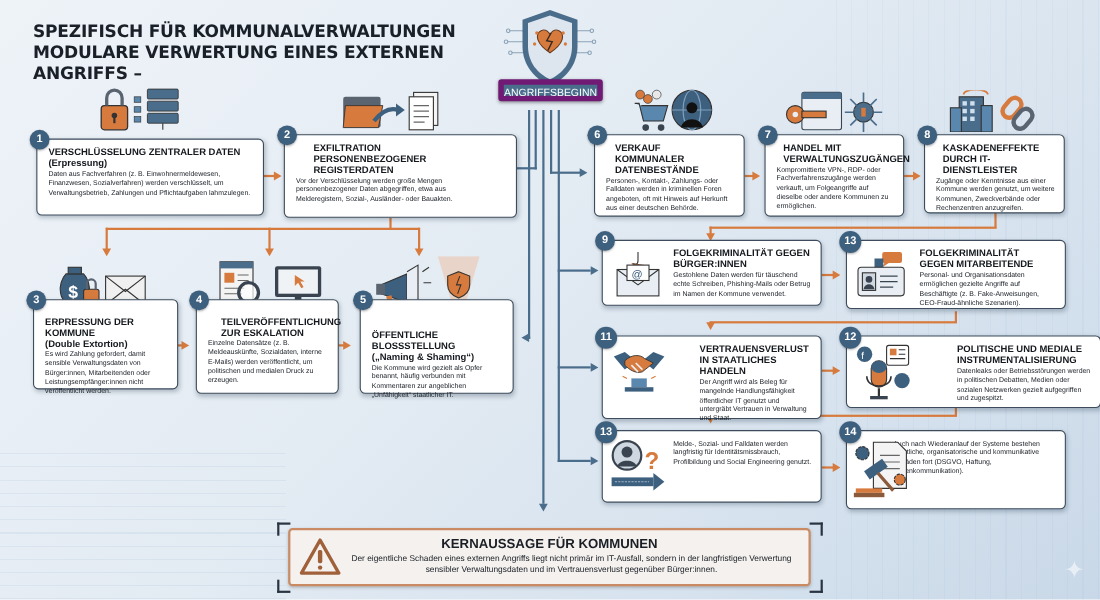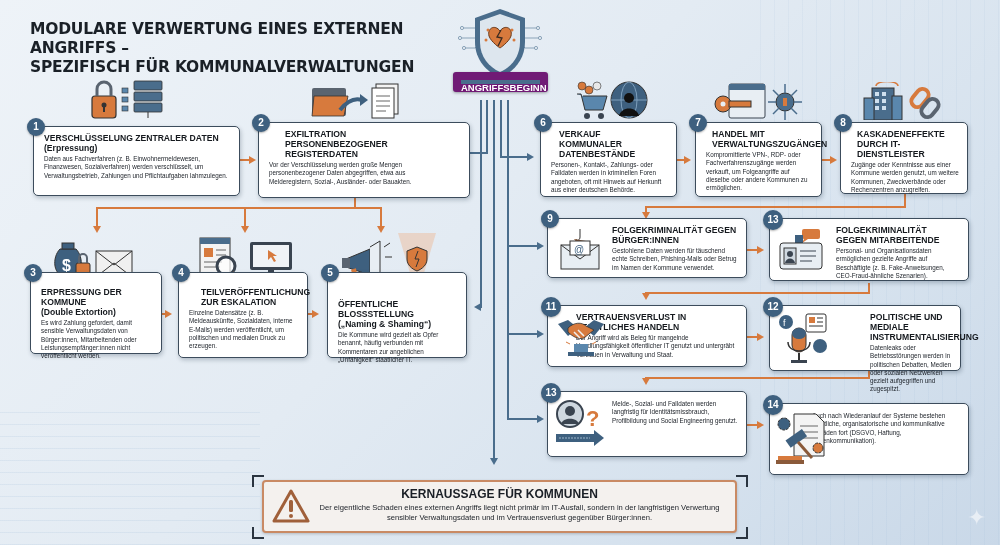--- a/index.html
+++ b/index.html
@@ -51,22 +51,22 @@
   .arrow-l { border-top: 4px solid transparent; border-bottom: 4px solid transparent; }
   .arrow-d { border-left: 4px solid transparent; border-right: 4px solid transparent; }
   .arrow-r.o { border-left: 7px solid #d77a3d; }
   .arrow-r.b { border-left: 7px solid #4a6d8c; }
   .arrow-l.b { border-right: 7px solid #4a6d8c; }
   .arrow-d.o { border-top: 7px solid #d77a3d; }
   .arrow-d.b { border-top: 7px solid #4a6d8c; }
 
   .start-label {
     position: absolute; left: 453px; top: 72px; width: 95px; height: 20px;
-    background: #4a6d8c; border: 8px solid #701a75; border-radius: 3px;
-    color: #fff; font-weight: 700; font-size: 9.5px; text-align: center; line-height: 16px;
+    background: #4a6d8c; border: 5px solid #701a75; border-radius: 3px;
+    color: #fff; font-weight: 400; font-size: 9.5px; text-align: center; line-height: 16px;
     box-shadow: 0 1px 3px rgba(0,0,0,.35);
   }
 
   .key {
     position: absolute; left: 262px; top: 480px; width: 475px; height: 53px;
     background: #f4f1ee; border: 2px solid #c98a64; border-radius: 4px;
     box-shadow: 0 1px 3px rgba(0,0,0,.2);
   }
   .key-title { position: absolute; left: 0; right: 0; top: 5px; text-align: center;
     font-weight: 700; font-size: 12px; color: #1a1f26; }
@@ -75,22 +75,22 @@
   .bracket { position: absolute; width: 12px; height: 12px; border-color: #2a3440; border-style: solid; }
   .sparkle { position: absolute; right: 14px; bottom: 14px; color: #e8eef5; font-size: 22px; }
 </style>
 </head>
 <body>
 
 <div class="bgtech"></div>
 <div class="bgtech2"></div>
 
 <div class="title">
+  <div>spezifisch für Kommunalverwaltungen</div>
   <div>Modulare Verwertung eines externen Angriffs –</div>
-  <div>spezifisch für Kommunalverwaltungen</div>
 </div>
 
 <svg class="icon-wrap" style="left:455px;top:6px" width="90" height="75" viewBox="0 0 90 75">
   <g stroke="#8aa3b8" stroke-width="1" fill="none">
     <path d="M8 22 H20 L24 26 H30"></path>
       <circle cx="7" cy="22" r="1.6"></circle>
     <path d="M6 32 H30"></path>
       <circle cx="5" cy="32" r="1.6"></circle>
     <path d="M10 42 H20 L24 38 H30"></path>
       <circle cx="9" cy="42" r="1.6"></circle>
@@ -380,39 +380,39 @@
     <g stroke="#3a4450">
         <line x1="22" y1="24" x2="38" y2="24"></line>
         <line x1="22" y1="29" x2="38" y2="29"></line>
         <line x1="22" y1="34" x2="34" y2="34"></line>
       </g>
   </svg>
   <div class="ctitle">Folgekriminalität gegen Mitarbeitende</div>
   <div class="cbody">Personal- und Organisationsdaten ermöglichen gezielte Angriffe auf Beschäftigte (z. B. Fake-Anweisungen, CEO-Fraud-ähnliche Szenarien).</div>
 </div>
 
-<div class="card" style="left:547px;top:305px;width:200px;height:62px;padding-left:28px">
+<div class="card" style="left:547px;top:305px;width:200px;height:76px;padding-left:88px">
   <div class="badge wide">11</div>
   <svg style="position:absolute;left:8px;top:8px" width="50" height="46">
     <path d="M2 10 L12 6 L22 14 L12 22 Z" fill="#3e607f"></path>
     <path d="M48 10 L38 6 L28 14 L38 22 Z" fill="#3e607f"></path>
     <path d="M12 14 C18 8 26 8 30 12 L38 16 L28 24 C22 26 16 22 12 18 Z" fill="#d77a3d" stroke="#333" stroke-width=".8"></path>
     <path d="M18 18 L24 24 M22 16 L28 22" stroke="#eee" stroke-width="1.5"></path>
     <g stroke="#d77a3d">
         <line x1="10" y1="28" x2="14" y2="30"></line>
         <line x1="40" y1="28" x2="36" y2="30"></line>
       </g>
     <rect x="18" y="30" width="14" height="8" fill="#5a87ad"></rect>
     <rect x="12" y="38" width="26" height="4" fill="#3e607f"></rect>
   </svg>
   <div class="ctitle">Vertrauensverlust in staatliches Handeln</div>
   <div class="cbody">Der Angriff wird als Beleg für mangelnde Handlungsfähigkeit öffentlicher IT genutzt und untergräbt Vertrauen in Verwaltung und Staat.</div>
 </div>
 
-<div class="card" style="left:769px;top:305px;width:192px;height:66px;padding-left:100px">
+<div class="card" style="left:769px;top:305px;width:232px;height:66px;padding-left:100px">
   <div class="badge wide">12</div>
   <svg style="position:absolute;left:8px;top:6px" width="52" height="54">
     <circle cx="8" cy="10" r="7" fill="#3e607f"></circle>
       <text x="5" y="14" font-size="9" fill="#fff" font-family="Liberation Sans, sans-serif">f</text>
     <rect x="28" y="2" width="20" height="18" rx="2" fill="#fff" stroke="#333"></rect>
     <rect x="31" y="5" width="6" height="6" fill="#d77a3d"></rect>
     <g stroke="#333">
         <line x1="39" y1="6" x2="45" y2="6"></line>
         <line x1="39" y1="10" x2="45" y2="10"></line>
         <line x1="31" y1="14" x2="45" y2="14"></line>
@@ -435,21 +435,21 @@
     <circle cx="16" cy="11" r="5" fill="#3a4450"></circle>
     <path d="M7 24 C9 17 23 17 25 24" fill="#3a4450"></path>
     <text x="32" y="26" font-size="22" font-weight="700" fill="#d77a3d" font-family="Liberation Sans, sans-serif">?</text>
     <rect x="2" y="34" width="38" height="8" fill="#3e607f"></rect>
     <path d="M40 30 L50 38 L40 46 Z" fill="#3e607f"></path>
     <line x1="5" y1="38" x2="36" y2="38" stroke="#9cb6cc" stroke-dasharray="2 1"></line>
   </svg>
   <div class="cbody">Melde-, Sozial- und Falldaten werden langfristig für Identitätsmissbrauch, Profilbildung und Social Engineering genutzt.</div>
 </div>
 
-<div class="card" style="left:769px;top:403px;width:200px;height:72px;padding-left:42px">
+<div class="card" style="left:769px;top:391px;width:200px;height:72px;padding-left:42px">
   <div class="badge wide">14</div>
   <svg style="position:absolute;left:6px;top:8px" width="56" height="56">
     <path d="M18 2 H40 L48 10 V44 H18 Z" fill="#f4f4f4" stroke="#333"></path>
     <g stroke="#666">
         <line x1="24" y1="14" x2="42" y2="14"></line>
         <line x1="24" y1="20" x2="42" y2="20"></line>
         <line x1="24" y1="26" x2="42" y2="26"></line>
       </g>
     <circle cx="8" cy="12" r="6" fill="#3e607f" stroke="#333" stroke-dasharray="3 1"></circle>
     <circle cx="42" cy="36" r="5" fill="#d77a3d" stroke="#333" stroke-dasharray="3 1"></circle>

